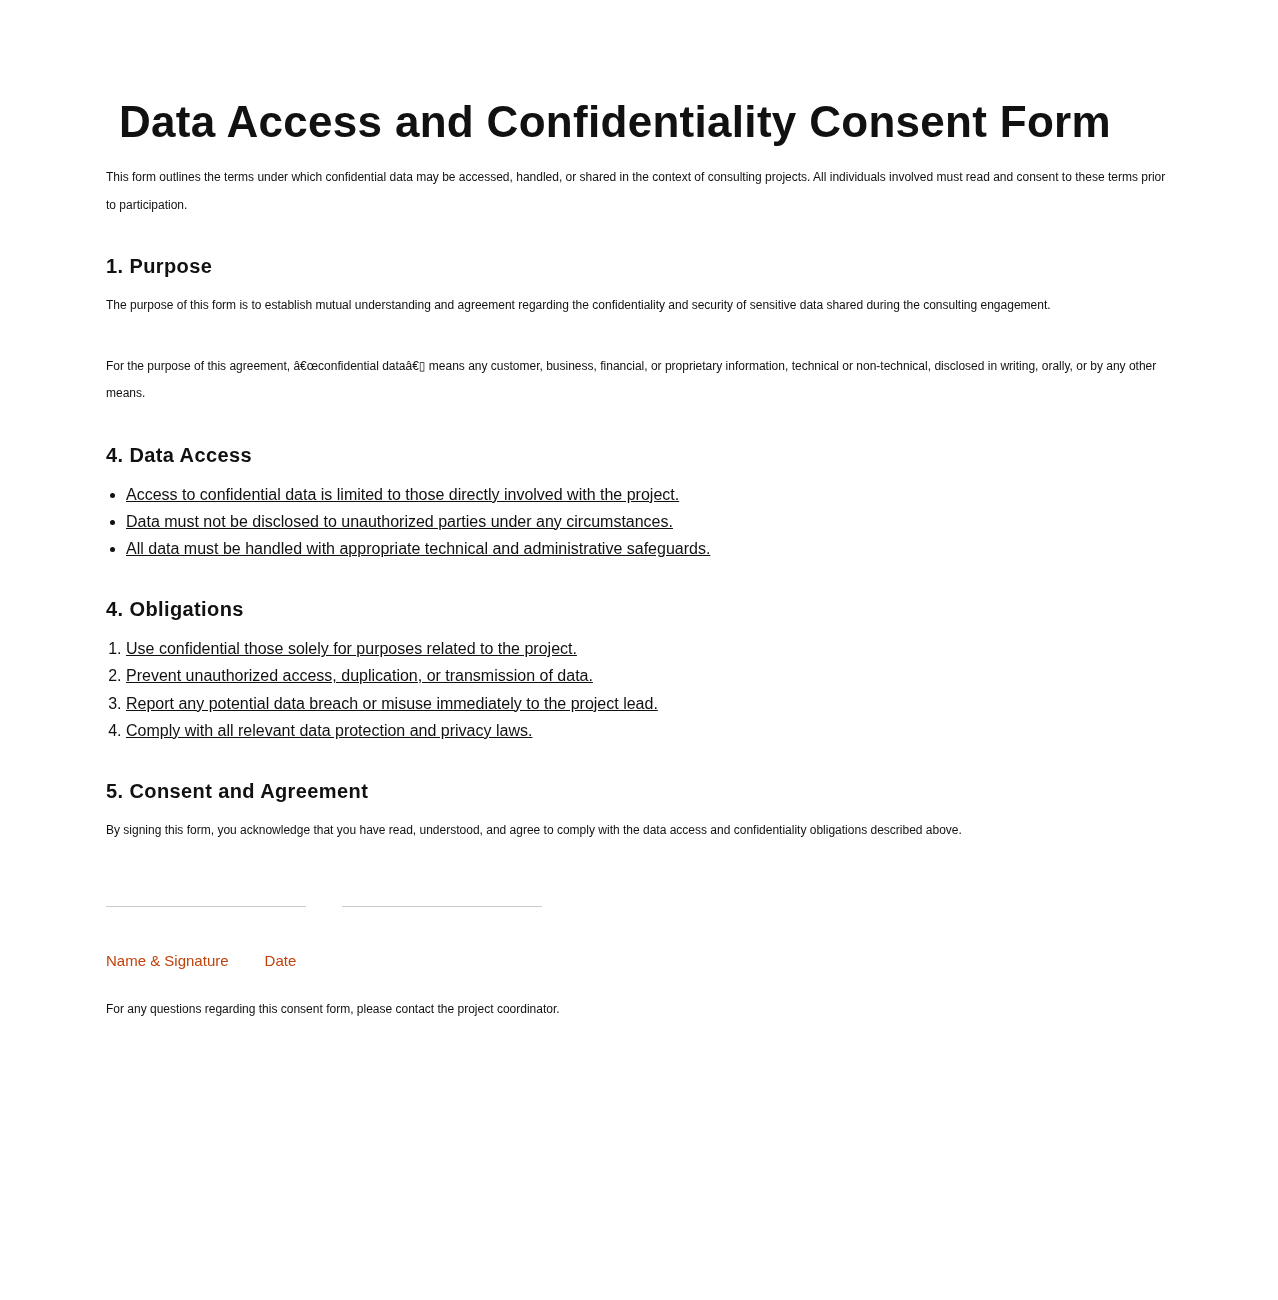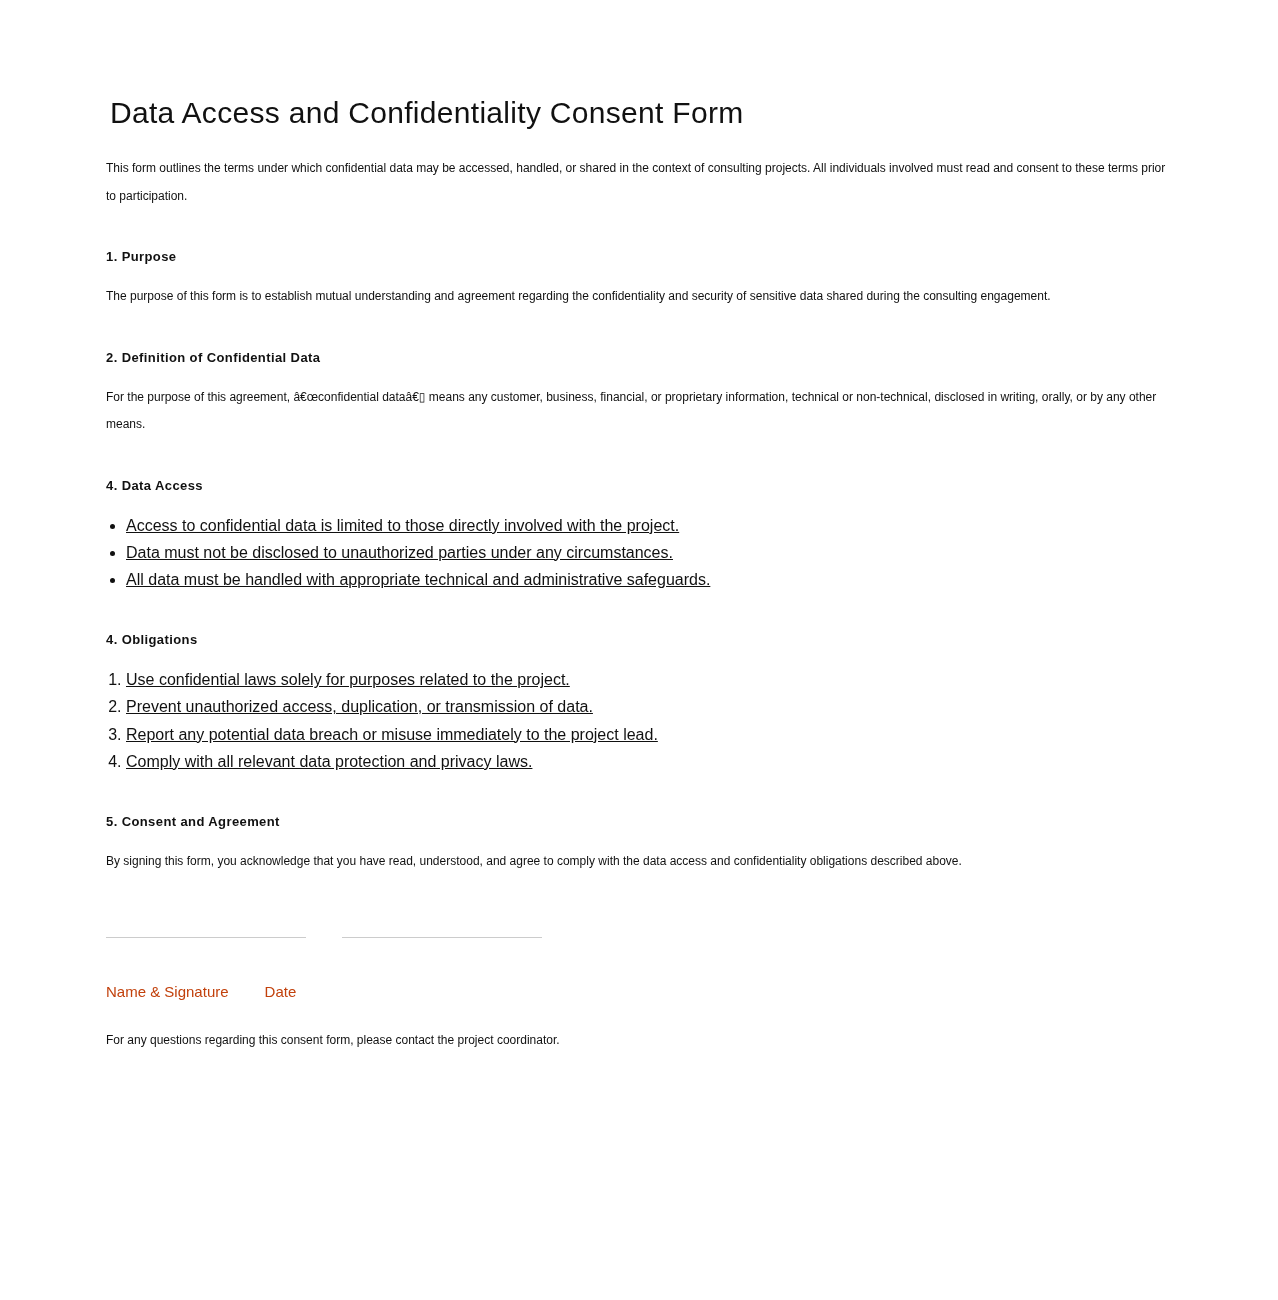--- a/index.html
+++ b/index.html
@@ -1,22 +1,22 @@
 <!DOCTYPE html>
 <html><head>
 <meta charset="utf-8">
 <style>
   html, body { margin:0; padding:0; background:#ffffff; }
   body { font-family: "Liberation Sans", sans-serif; color:#111111; }
   .page { position:relative; width:1278px; height:1300px; }
   .content { position:absolute; left:106px; top:86px; width:1066px; }
-  h1 { font-size:30px; font-weight:normal; margin:4px; line-height:46px; letter-spacing:0.3px; }
+  h1 { font-size:44px; font-weight:bold; margin:13px; line-height:46px; letter-spacing:0.3px; }
   p { font-size:12px; line-height:27.5px; margin:0; }
   .intro { margin-top:19px; }
-  h2 { font-size:13px; font-weight:bold; margin:0; line-height:28px; letter-spacing:0.4px; }
+  h2 { font-size:20px; font-weight:bold; margin:0; line-height:28px; letter-spacing:0.4px; }
   .sec { margin-top:33px; }
   .sec p, .sec ul, .sec ol { margin-top:12px; }
   ul, ol { padding-left:20px; margin:0; font-size:16px; line-height:27.2px;text-decoration:underline; }
   ul li, ol li { margin:0; }
   .sig-row { margin-top:62px; display:flex; gap:36px; }
   .sig-line { width:200px; height:0; border-top:1px solid #cccccc; }
   .sig-labels { margin-top:44px; display:flex; gap:36px; color:#c2410c; font-size:15px; line-height:20px; }
   .footer { margin-top:25px; }
 </style>
 </head>
@@ -26,37 +26,36 @@
   <div class="content">
     <h1>Data Access and Confidentiality Consent Form</h1>
     <p class="intro">This form outlines the terms under which confidential data may be accessed, handled, or shared in the context of consulting projects. All individuals involved must read and consent to these terms prior to participation.</p>
 
     <div class="sec">
       <h2>1. Purpose</h2>
       <p>The purpose of this form is to establish mutual understanding and agreement regarding the confidentiality and security of sensitive data shared during the consulting engagement.</p>
     </div>
 
     <div class="sec">
-      <h2>2. Definition of Confidential Data</h2>
       <p>For the purpose of this agreement, â€œconfidential dataâ€▯ means any customer, business, financial, or proprietary information, technical or non-technical, disclosed in writing, orally, or by any other means.</p>
     </div>
 
     <div class="sec">
       <h2>4. Data Access</h2>
       <ul>
         <li>Access to confidential data is limited to those directly involved with the project.</li>
         <li>Data must not be disclosed to unauthorized parties under any circumstances.</li>
         <li>All data must be handled with appropriate technical and administrative safeguards.</li>
       </ul>
     </div>
 
     <div class="sec">
       <h2>4. Obligations</h2>
       <ol>
-        <li>Use confidential laws solely for purposes related to the project.</li>
+        <li>Use confidential those solely for purposes related to the project.</li>
         <li>Prevent unauthorized access, duplication, or transmission of data.</li>
         <li>Report any potential data breach or misuse immediately to the project lead.</li>
         <li>Comply with all relevant data protection and privacy laws.</li>
       </ol>
     </div>
 
     <div class="sec">
       <h2>5. Consent and Agreement</h2>
       <p>By signing this form, you acknowledge that you have read, understood, and agree to comply with the data access and confidentiality obligations described above.</p>
     </div>

